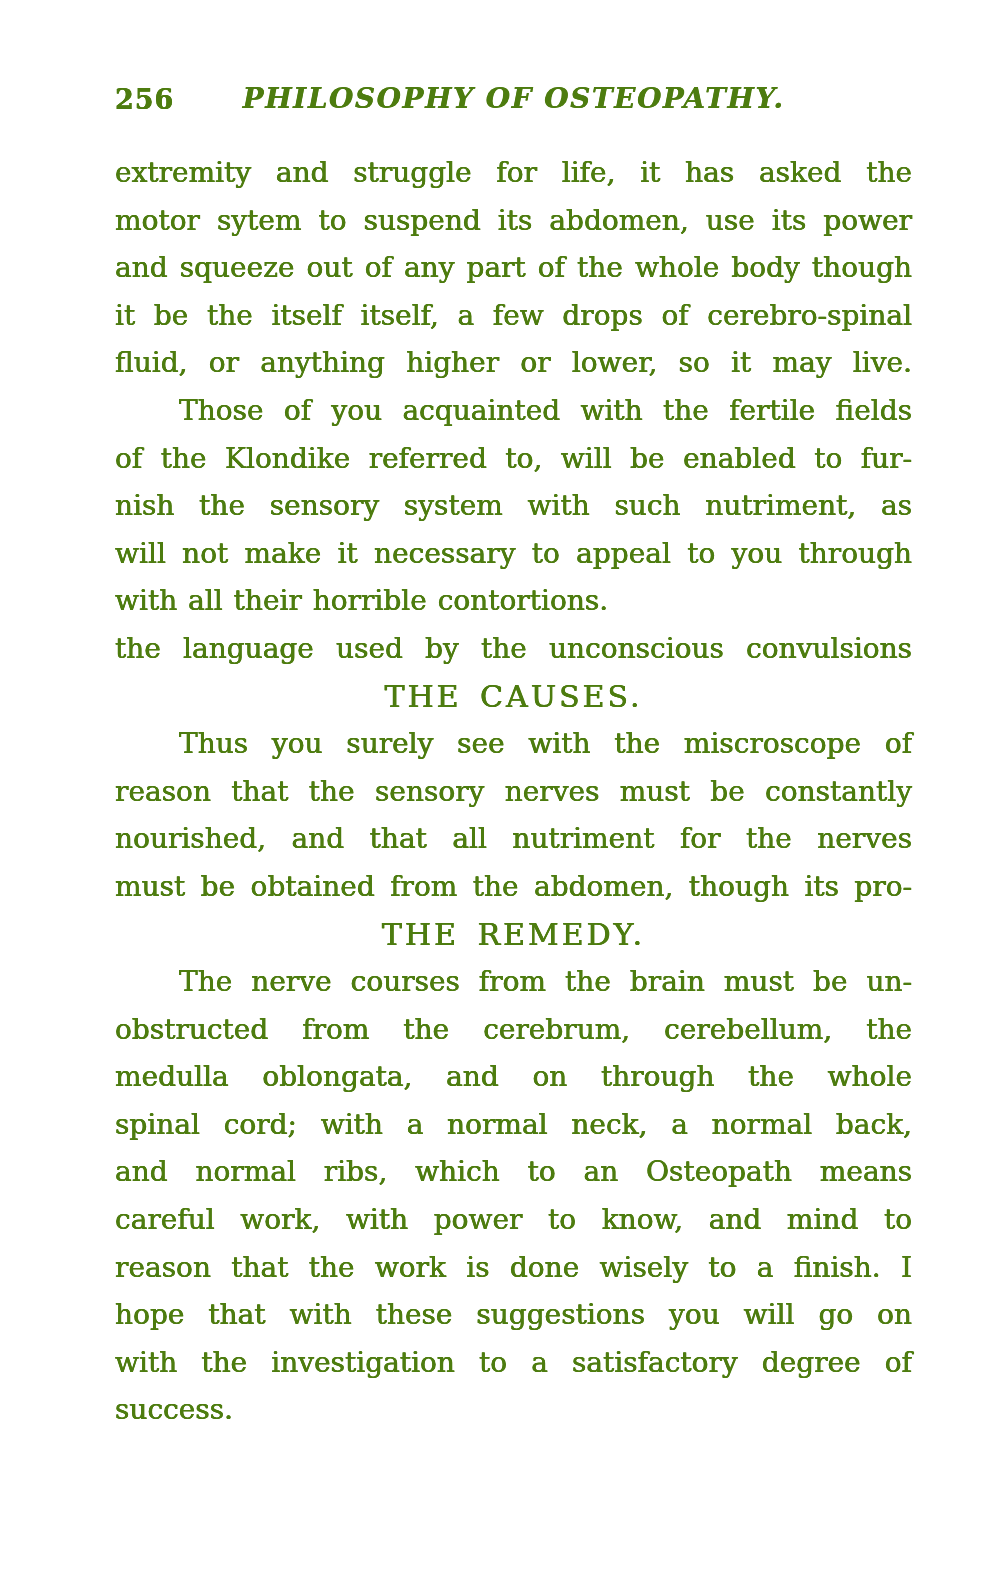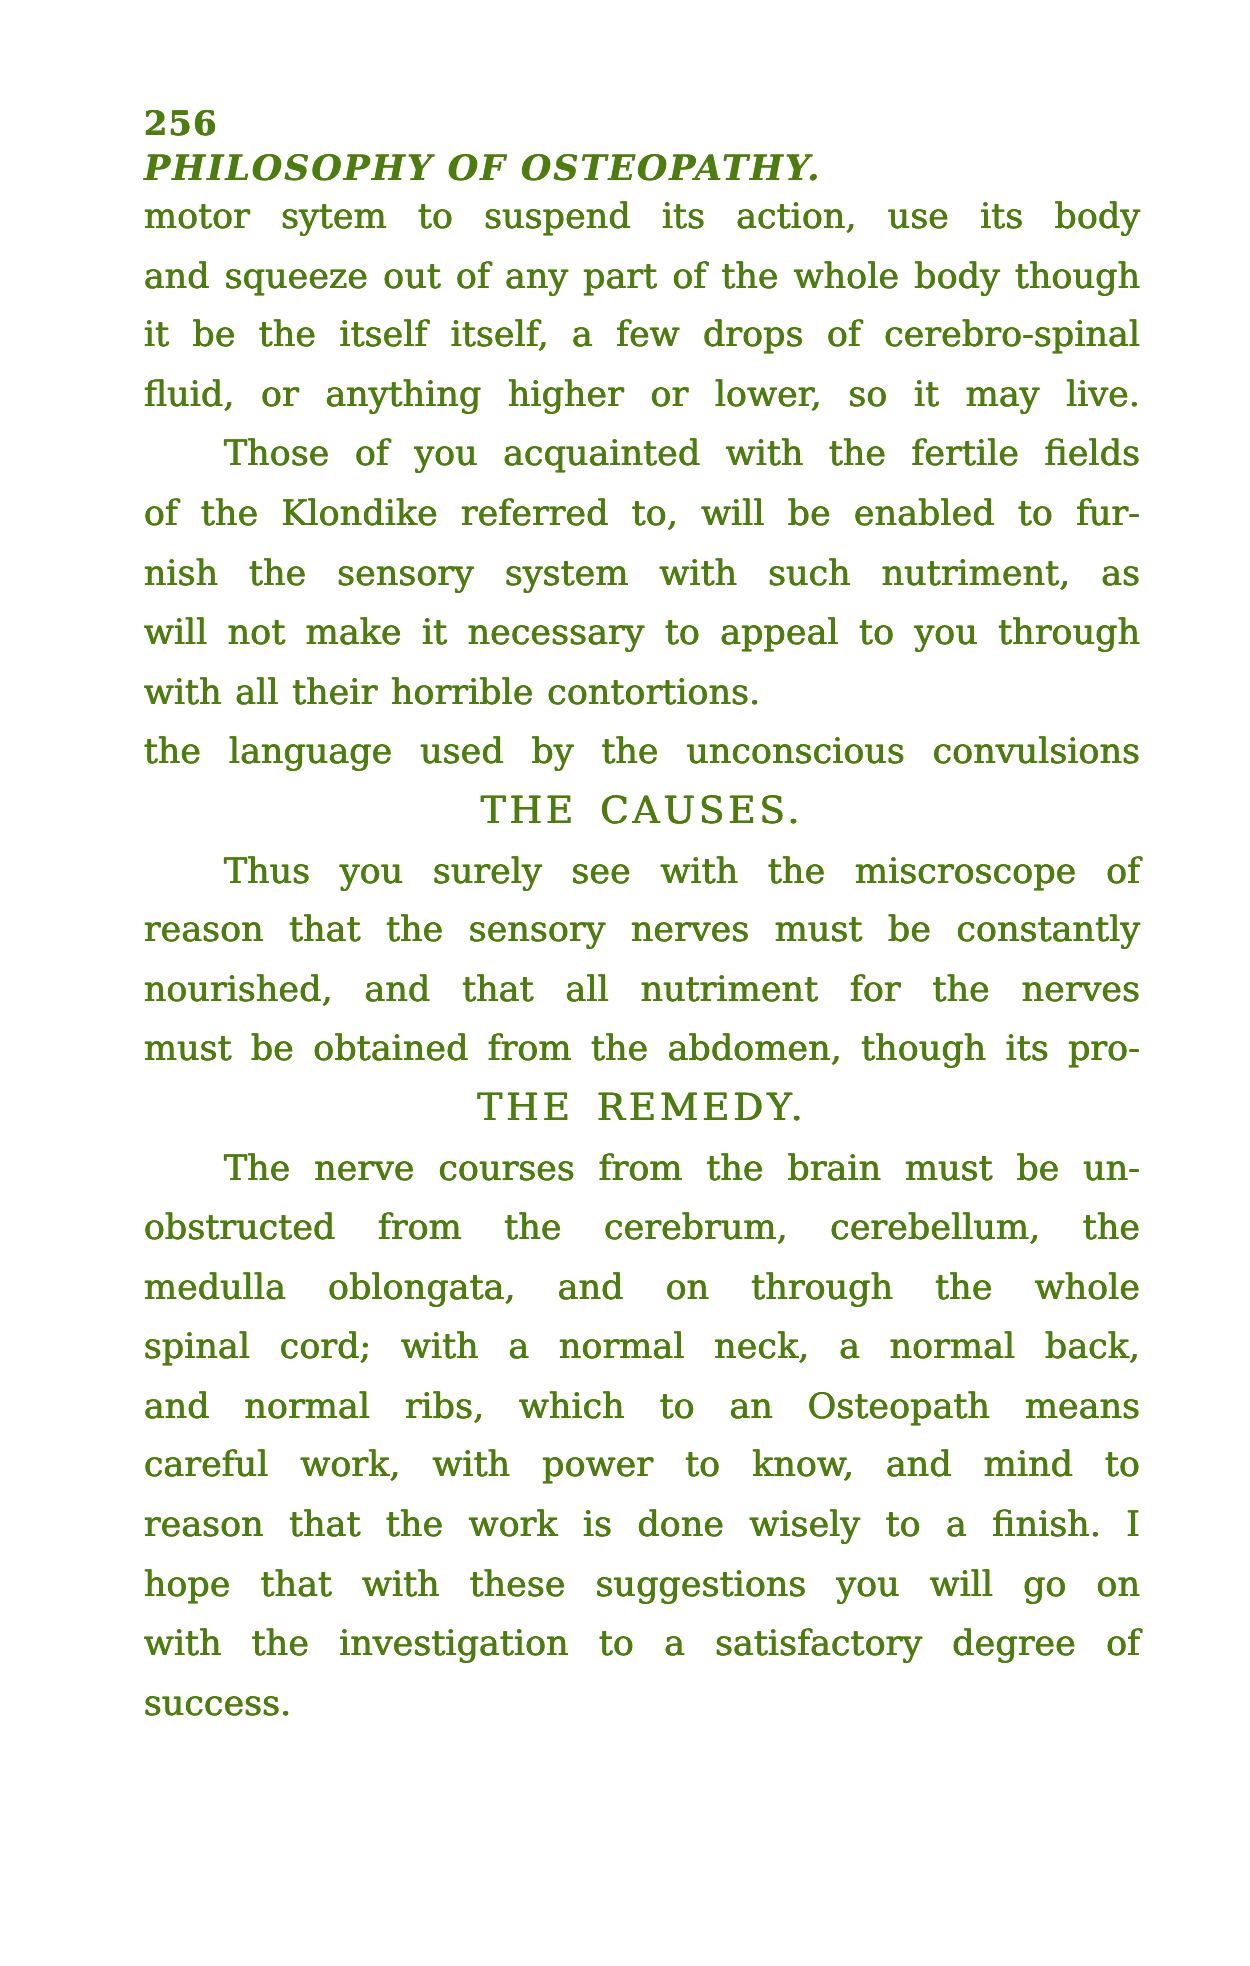--- a/index.html
+++ b/index.html
@@ -32,27 +32,27 @@
     top: 2px;
     font-size: 27px;
     font-weight: bold;
     letter-spacing: 1px;
     text-shadow: 0.3px 0 currentColor, -0.3px 0 currentColor;
   }
   .running-title {
     position: absolute;
     left: 0;
     width: 100%;
+    text-align: center;
     font-size: 28px;
     font-style: italic;
     font-weight: bold;
     letter-spacing: 1.5px;
     white-space: nowrap;
     text-shadow: 0.3px 0 currentColor;
-    margin-top: 36px;
   }
   
   .body-block {
     position: absolute;
     top: 149px;
     left: 115px;
     width: 797px;
   }
   .para { margin: 0; padding: 0; }
   .line {
@@ -81,21 +81,22 @@
 </head>
 <body>
 
 <div class="page">
   <div class="header">
     <span class="pagenum">256</span>
     <span class="running-title">PHILOSOPHY OF OSTEOPATHY.</span>
   </div>
   <div class="body-block">
       <div class="para">
-        <div class="line">motor sytem to suspend its action, use its body</div>
+        <div class="line">extremity and struggle for life, it has asked the</div>
+        <div class="line">motor sytem to suspend its abdomen, use its power</div>
         <div class="line">and squeeze out of any part of the whole body though</div>
         <div class="line">it be the itself itself, a few drops of cerebro-spinal</div>
         <div class="line">fluid, or anything higher or lower, so it may live.</div>
       </div>
       <div class="para">
         <div class="line indent">Those of you acquainted with the fertile fields</div>
         <div class="line">of the Klondike referred to, will be enabled to fur-</div>
         <div class="line">nish the sensory system with such nutriment, as</div>
         <div class="line">will not make it necessary to appeal to you through</div>
         <div class="line last">with all their horrible contortions.</div>

